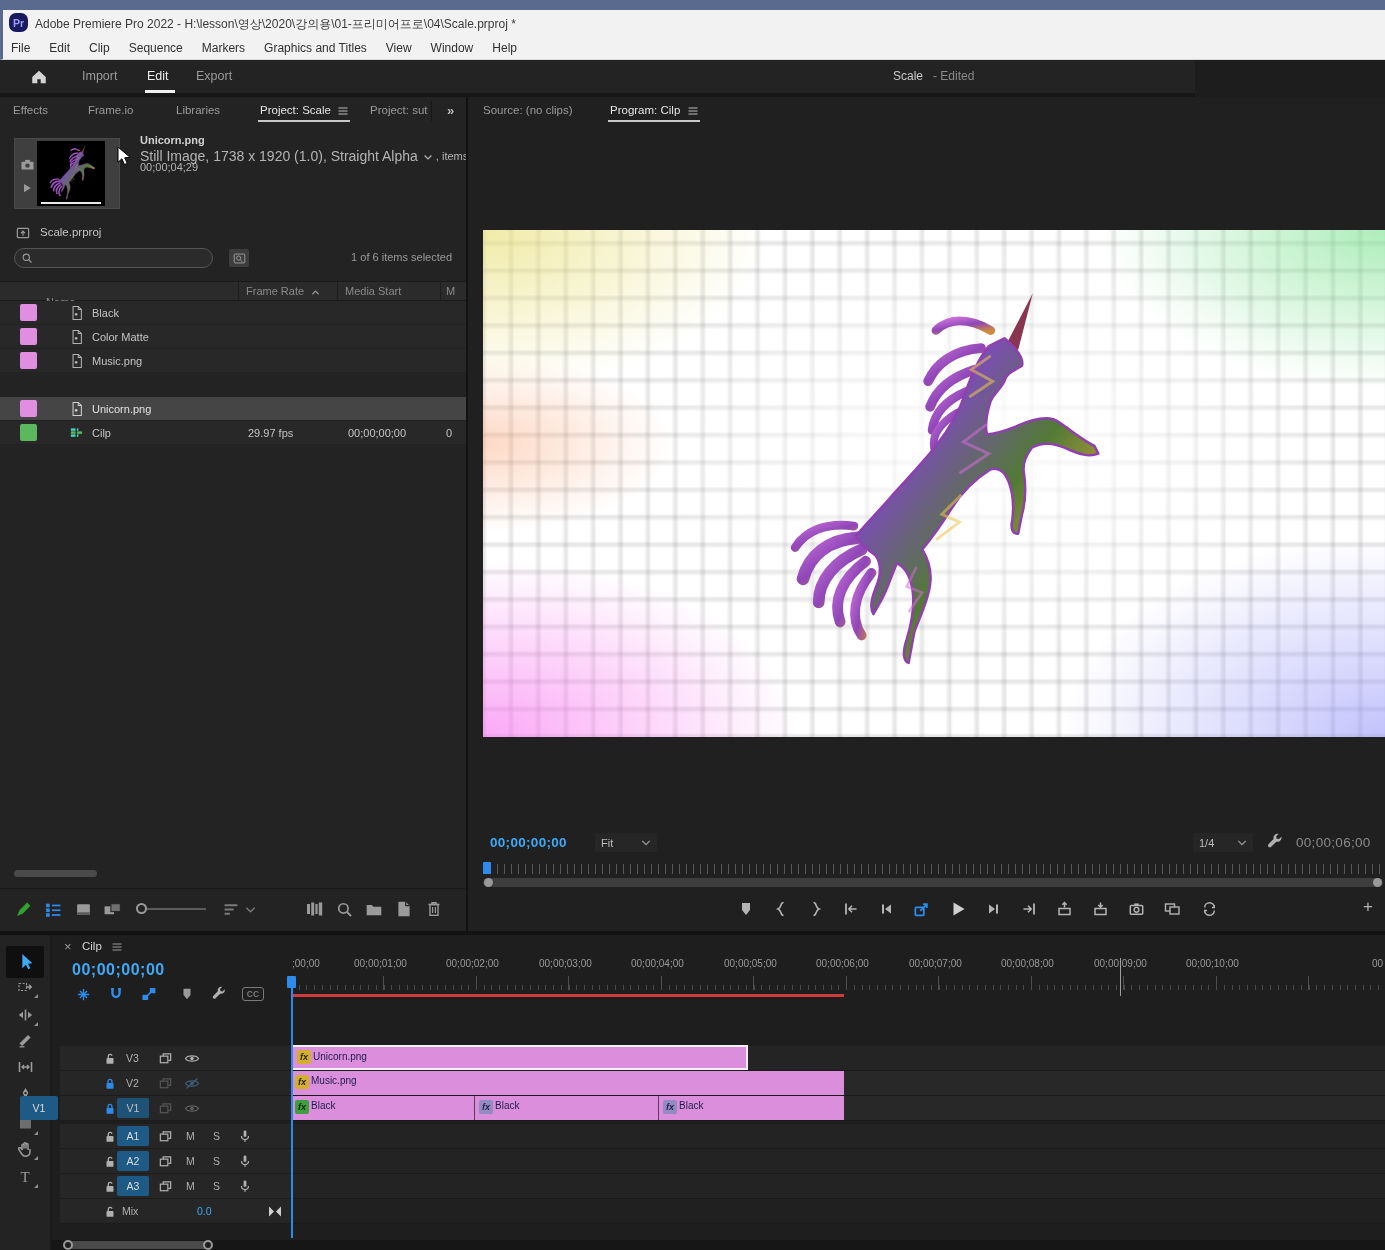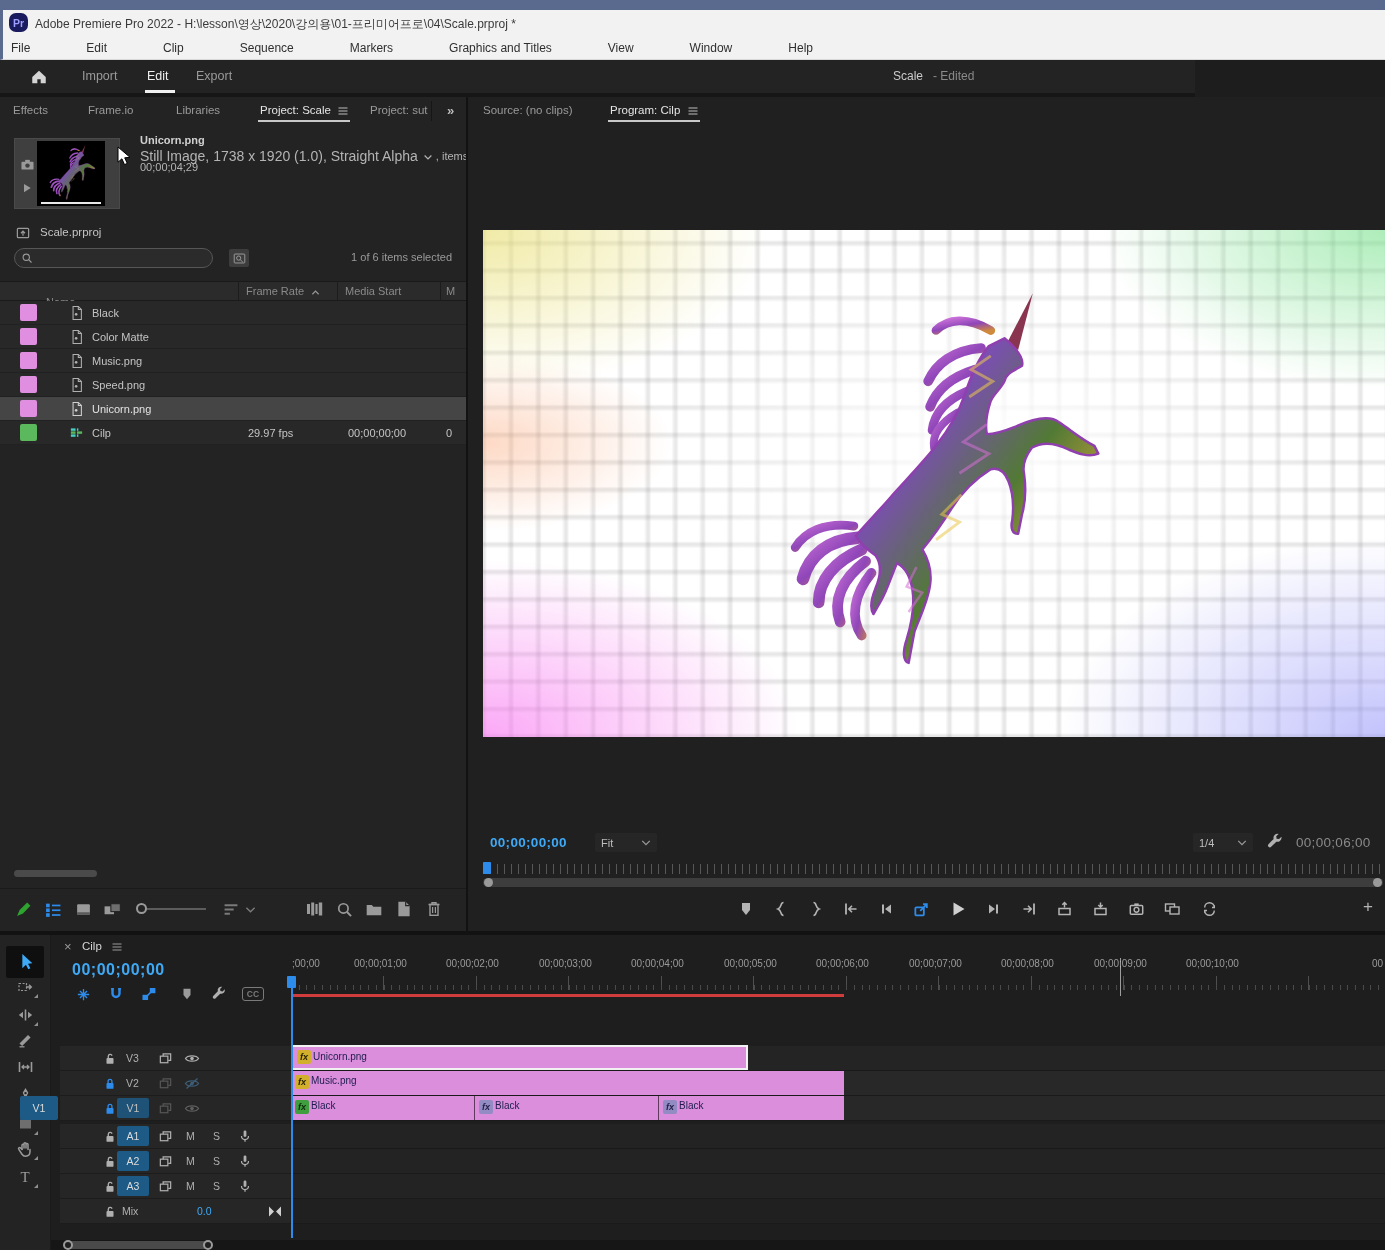--- a/index.html
+++ b/index.html
@@ -94,21 +94,21 @@
         </g>
       </symbol>
     </defs>
   </svg>
 
   <div class="abs" style="left:0;top:0;width:1385px;height:10px;background:var(--title_strip,#5a6a8e);"></div>
   <div class="abs" style="left:0;top:10px;width:1385px;height:26px;background:#f2f2f2;border-left:3px solid var(--title_strip,#5a6a8e);box-sizing:border-box;">
     <div class="abs ic" style="left:6px;top:3px;width:19px;height:19px;background:#1a1a5e;border-radius:7px;color:#9f9fff;font-weight:bold;font-size:10.5px;">Pr</div>
     <div class="abs" style="left:32px;top:6px;color:#3a3a3a;font-size:12px;white-space:nowrap;">Adobe Premiere Pro 2022 - H:\lesson\영상\2020\강의용\01-프리미어프로\04\Scale.prproj *</div>
   </div>
-  <div class="abs row" style="left:0;top:36px;width:1385px;height:24px;background:#f2f2f2;border-left:3px solid var(--title_strip,#5a6a8e);box-sizing:border-box;padding-left:8px;border-bottom:1px solid #d8d8d8;gap:37px;">
+  <div class="abs row" style="left:0;top:36px;width:1385px;height:24px;background:#f2f2f2;border-left:3px solid var(--title_strip,#5a6a8e);box-sizing:border-box;padding-left:8px;border-bottom:1px solid #d8d8d8;">
     <span class="menu-item">File</span>
     <span class="menu-item">Edit</span>
     <span class="menu-item">Clip</span>
     <span class="menu-item">Sequence</span>
     <span class="menu-item">Markers</span>
     <span class="menu-item">Graphics and Titles</span>
     <span class="menu-item">View</span>
     <span class="menu-item">Window</span>
     <span class="menu-item">Help</span>
   </div>
@@ -233,29 +233,20 @@
     <span style="margin-left:8px;color:#c4c4c4;">Color Matte</span>
   </div>
   <div class="abs row" style="left:0;top:349px;width:466px;height:24px;background:#282828;border-bottom:1px solid #212121;box-sizing:border-box;">
     <span class="chip" style="margin-left:20px;background:var(--chip_pink,#e08fe0);"></span>
     <svg width="14" height="16" viewBox="0 0 16 18" style="margin-left:33px;">
         <path d="M3.5 1.5h6l3.5 3.5v11.5h-9.5Z" stroke="#b0b0b0" fill="none" stroke-width="1.2"></path>
         <path d="M9.5 1.5V5h3.5" stroke="#b0b0b0" fill="none" stroke-width="1.2"></path>
         <circle cx="7" cy="10.5" r="1.5" fill="#b0b0b0"></circle>
       </svg>
     <span style="margin-left:8px;color:#c4c4c4;">Music.png</span>
-  </div>
-  <div class="abs row" style="left:0;top:373px;width:466px;height:24px;background:#282828;border-bottom:1px solid #212121;box-sizing:border-box;">
-    <span class="chip" style="margin-left:20px;background:var(--chip_pink,#e08fe0);"></span>
-    <svg width="14" height="16" viewBox="0 0 16 18" style="margin-left:33px;">
-        <path d="M3.5 1.5h6l3.5 3.5v11.5h-9.5Z" stroke="#b0b0b0" fill="none" stroke-width="1.2"></path>
-        <path d="M9.5 1.5V5h3.5" stroke="#b0b0b0" fill="none" stroke-width="1.2"></path>
-        <circle cx="7" cy="10.5" r="1.5" fill="#b0b0b0"></circle>
-      </svg>
-    <span style="margin-left:8px;color:#c4c4c4;">Speed.png</span>
   </div>
   <div class="abs row" style="left:0;top:397px;width:466px;height:24px;background:#454545;border-bottom:1px solid #212121;box-sizing:border-box;">
     <span class="chip" style="margin-left:20px;background:var(--chip_pink,#e08fe0);"></span>
     <svg width="14" height="16" viewBox="0 0 16 18" style="margin-left:33px;">
         <path d="M3.5 1.5h6l3.5 3.5v11.5h-9.5Z" stroke="#d0d0d0" fill="none" stroke-width="1.2"></path>
         <path d="M9.5 1.5V5h3.5" stroke="#d0d0d0" fill="none" stroke-width="1.2"></path>
         <circle cx="7" cy="10.5" r="1.5" fill="#d0d0d0"></circle>
       </svg>
     <span style="margin-left:8px;color:#e2e2e2;">Unicorn.png</span>
   </div>

